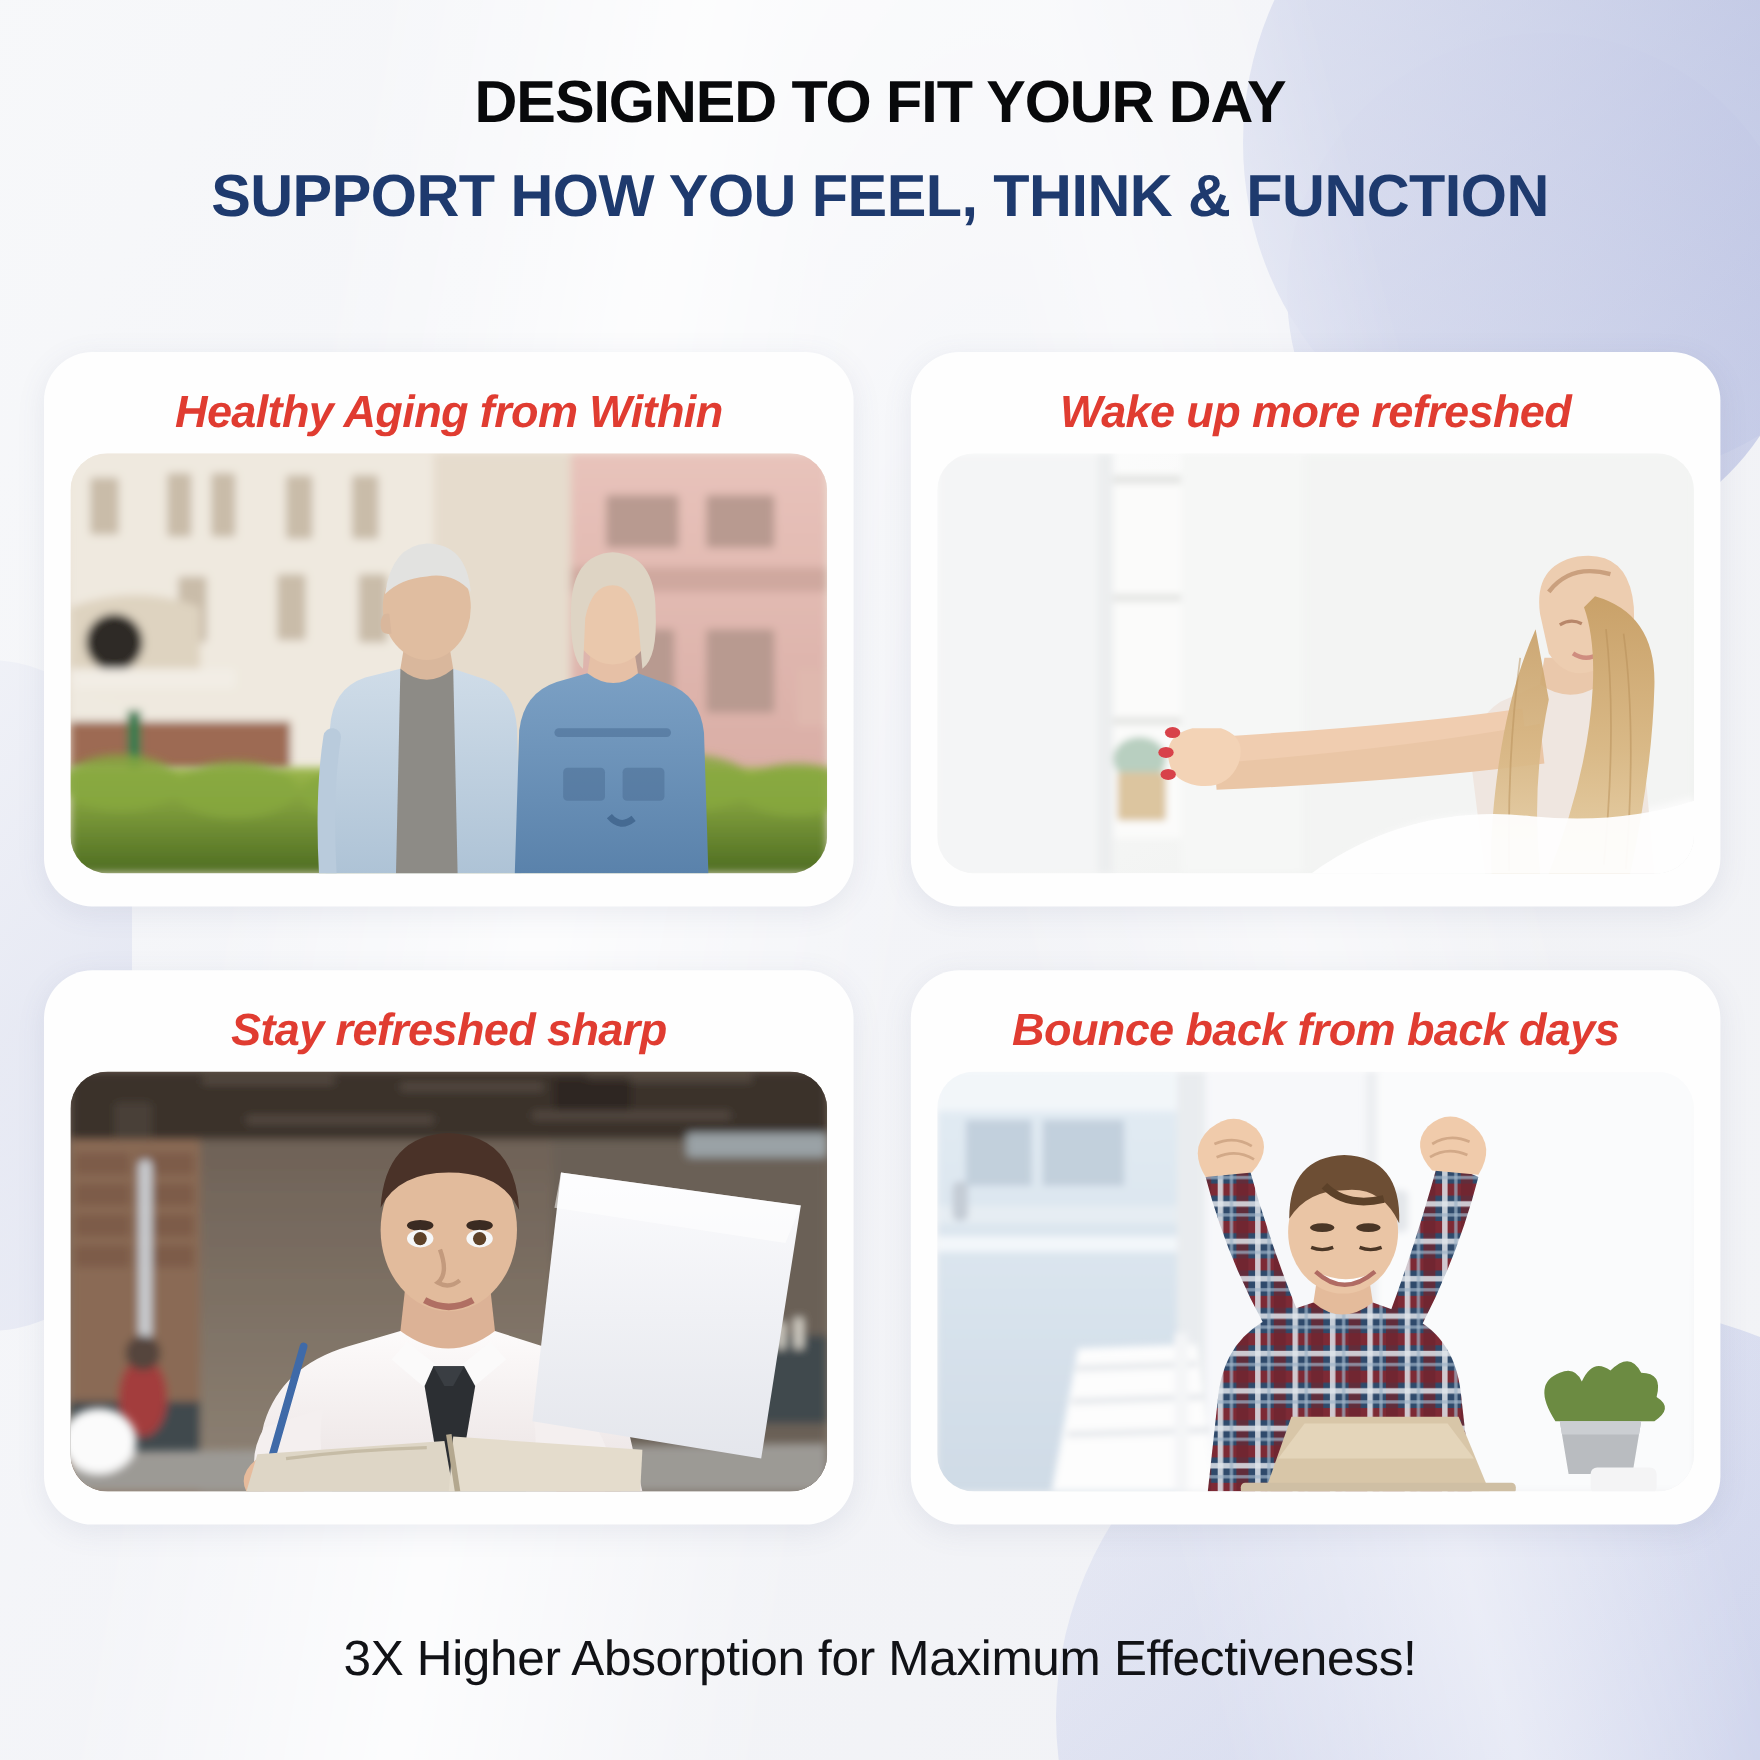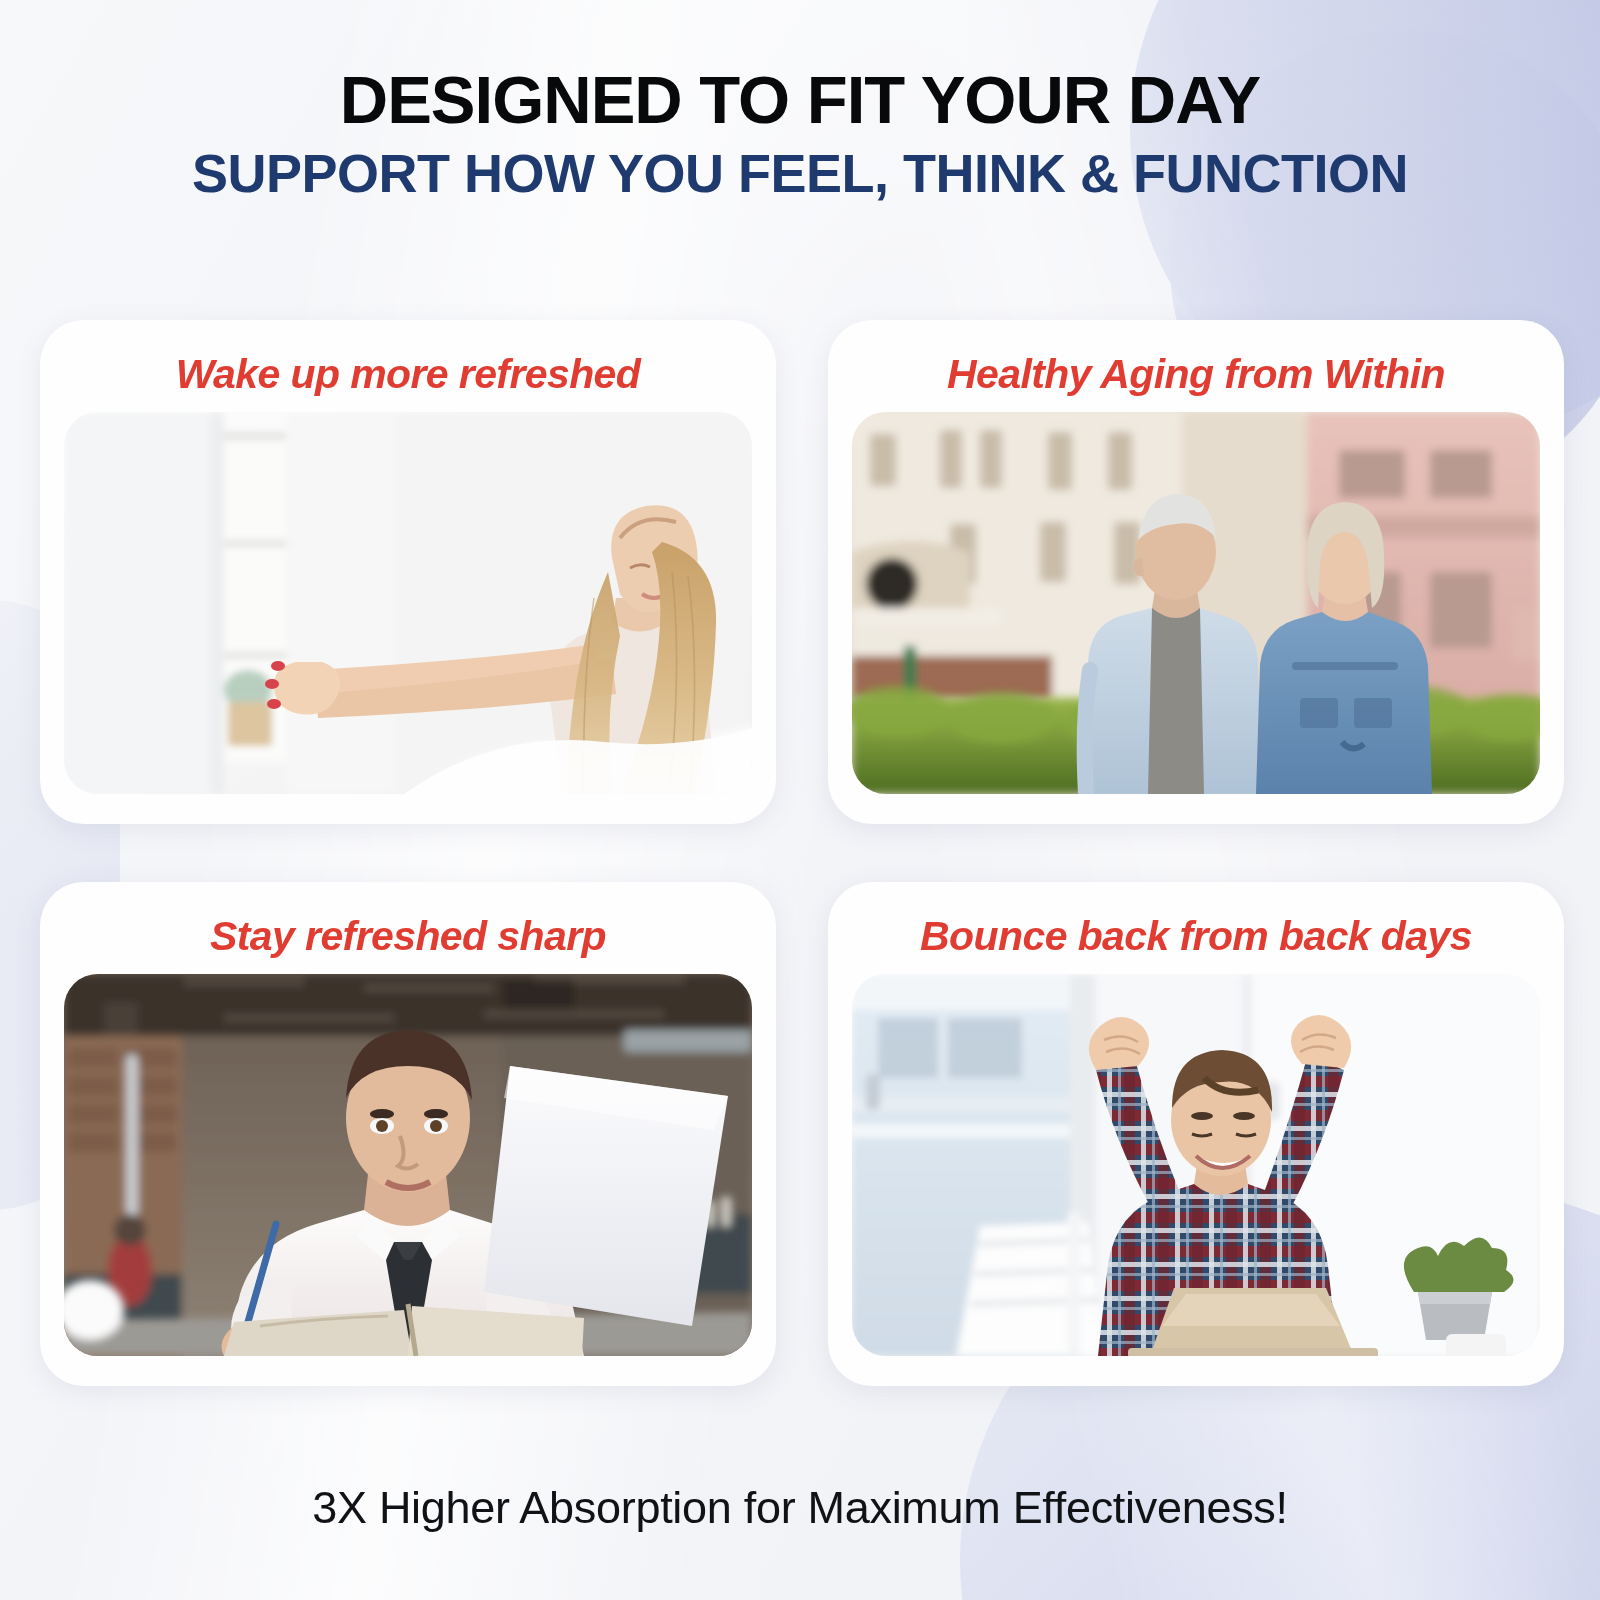--- a/index.html
+++ b/index.html
@@ -61,29 +61,29 @@
     position:absolute; inset:0;
     background:linear-gradient(120deg, rgba(247,248,250,.96) 0%, rgba(244,245,249,.70) 40%, rgba(240,241,247,.18) 75%, rgba(238,240,248,0) 100%);
   }
 
   
   .head-wrap{
     position:absolute; top:66px; left:0; right:0;
     text-align:center; z-index:5;
   }
   .title-main{
-    font-size:67px;
+    font-size:54px;
     font-weight:bold;
     letter-spacing:-1px;
     color:#08090b;
     line-height:1.02;
     white-space:nowrap;
   }
   .title-sub{
-    margin-top:12px;
+    margin-top:30px;
     font-size:54px;
     font-weight:bold;
     letter-spacing:-.5px;
     color:#1e3a6e;
     line-height:1.02;
     white-space:nowrap;
   }
 
   
   .grid{
@@ -161,87 +161,20 @@
     <div class="wash"></div>
     <div class="sheen"></div>
   </div>
 
   <div class="head-wrap">
     <div class="title-main">DESIGNED TO FIT YOUR DAY</div>
     <div class="title-sub">SUPPORT HOW YOU FEEL, THINK &amp; FUNCTION</div>
   </div>
 
   <div class="grid">
-
-    <div class="card">
-      <div class="card-title">Wake up more refreshed</div>
-      <div class="photo">
-        <svg viewBox="0 0 688 382" preserveAspectRatio="xMidYMid slice" role="img">
-          <defs>
-            <linearGradient id="c2bg" x1="0" y1="0" x2="1" y2="1">
-              <stop offset="0%" stop-color="#fdfdfd"></stop>
-                <stop offset="60%" stop-color="#f4f5f4"></stop>
-                <stop offset="100%" stop-color="#eceeec"></stop>
-            </linearGradient>
-            <linearGradient id="c2hair" x1="0" y1="0" x2="0" y2="1">
-              <stop offset="0%" stop-color="#c9a169"></stop>
-                <stop offset="55%" stop-color="#d9b987"></stop>
-                <stop offset="100%" stop-color="#e8d2ab"></stop>
-            </linearGradient>
-            <filter id="c2blur">
-                <feGaussianBlur stdDeviation="3.5"></feGaussianBlur>
-              </filter>
-          </defs>
-          <rect width="688" height="382" fill="url(#c2bg)"></rect>
-          <g filter="url(#c2blur)">
-            <rect x="0" y="0" width="146" height="382" fill="#f4f5f6"></rect>
-            <rect x="146" y="0" width="14" height="382" fill="#eceeef"></rect>
-            <rect x="160" y="20" width="62" height="330" fill="#fbfbfa"></rect>
-            <rect x="160" y="20" width="62" height="8" fill="#e4e5e3"></rect>
-            <rect x="160" y="128" width="62" height="7" fill="#e4e5e3"></rect>
-            <rect x="160" y="240" width="62" height="7" fill="#e4e5e3"></rect>
-            <rect x="222" y="0" width="110" height="382" fill="#f6f7f6"></rect>
-            <rect x="332" y="0" width="356" height="382" fill="#f3f4f3"></rect>
-            <ellipse cx="184" cy="278" rx="24" ry="20" fill="#b8cfc0"></ellipse>
-            <rect x="164" y="290" width="44" height="44" rx="3" fill="#dcc59f"></rect>
-          </g>
-          <g filter="url(#c2blur)">
-            <path d="M352 382 Q420 322 520 330 Q610 336 688 312 L688 382 Z" fill="#fbfbfb"></path>
-            <path d="M398 382 Q460 344 540 352 Q618 358 688 340" stroke="#e8e9ea" stroke-width="5" fill="none"></path>
-          </g>
-
-          <g>
-            <path d="M498 382 L486 286 Q484 244 512 226 L548 210 L600 212 Q634 226 642 270 L652 382 Z" fill="#efe6e0"></path>
-            <path d="M548 210 Q574 228 600 212 L596 186 L552 186 Z" fill="#eac8ab"></path>
-            <path d="M548 146 q-6 -44 34 -52 q42 -6 50 36 q8 42 -24 62 q-32 20 -52 -10 Z" fill="#edcdb0"></path>
-            <path d="M556 126 q20 -26 56 -16" stroke="#caa07e" stroke-width="4" fill="none"></path>
-            <path d="M566 156 q10 -6 20 -1" stroke="#b8876a" stroke-width="3" fill="none"></path>
-            <path d="M578 182 q12 8 24 0" stroke="#cf8d7f" stroke-width="4" fill="none"></path>
-
-            <path d="M532 232 Q420 248 250 258 L246 288 Q420 282 536 268 Z" fill="#f0cdb0"></path>
-            <path d="M548 246 Q430 268 252 282 L254 306 Q430 298 552 282 Z" fill="#eac6a6"></path>
-            <path d="M232 250 q-24 6 -22 26 q2 22 26 26 q28 4 38 -20 q8 -24 -16 -32 Z" fill="#f3d3b6"></path>
-            <g fill="#d8424a">
-              <ellipse cx="214" cy="254" rx="7" ry="5"></ellipse>
-              <ellipse cx="208" cy="272" rx="7" ry="5"></ellipse>
-              <ellipse cx="210" cy="292" rx="7" ry="5"></ellipse>
-            </g>
-
-            <path d="M598 130 Q654 146 652 212 Q650 288 630 382 L556 382 Q592 292 596 212 Q598 168 588 140 Z" fill="url(#c2hair)"></path>
-            <path d="M544 160 Q520 214 510 286 Q502 344 504 382 L548 382 Q540 300 556 224 Z" fill="url(#c2hair)" opacity=".92"></path>
-            <g stroke="#b78f59" stroke-width="1.6" opacity=".5" fill="none">
-              <path d="M608 160 Q618 250 606 374"></path>
-              <path d="M624 164 Q636 252 626 378"></path>
-              <path d="M530 186 Q518 272 520 380"></path>
-            </g>
-          </g>
-          <path d="M340 382 Q430 318 540 330 Q620 338 688 316 L688 382 Z" fill="#fefefe" opacity=".95"></path>
-        </svg>
-      </div>
-    </div>
 
     <div class="card">
       <div class="card-title">Healthy Aging from Within</div>
       <div class="photo">
         <svg viewBox="0 0 688 382" preserveAspectRatio="xMidYMid slice" role="img">
           <defs>
             <linearGradient id="c1sky" x1="0" y1="0" x2="0" y2="1">
               <stop offset="0%" stop-color="#efe7dc"></stop>
                 <stop offset="100%" stop-color="#e2d8ca"></stop>
             </linearGradient>
@@ -319,20 +252,87 @@
           <g>
             <path d="M404 382 L408 252 Q412 218 442 208 L470 200 L516 200 L544 210 Q572 220 576 254 L580 382 Z" fill="url(#c1denim)"></path>
             <path d="M470 200 Q494 218 516 200 L512 176 L474 176 Z" fill="#e6c0a6"></path>
             <ellipse cx="493" cy="146" rx="38" ry="46" fill="#eac8ac"></ellipse>
             <path d="M455 142 Q456 92 493 90 Q532 92 532 144 Q534 186 520 196 L516 150 Q510 120 493 120 Q474 120 468 150 L466 196 Q454 186 455 142 Z" fill="#ded4c4"></path>
             <rect x="440" y="250" width="106" height="8" rx="4" fill="#4d6f96" opacity=".6"></rect>
             <rect x="448" y="286" width="38" height="30" rx="4" fill="#4d6f96" opacity=".55"></rect>
             <rect x="502" y="286" width="38" height="30" rx="4" fill="#4d6f96" opacity=".55"></rect>
             <path d="M490 330 q10 12 22 2" stroke="#456a92" stroke-width="6" fill="none"></path>
           </g>
+        </svg>
+      </div>
+    </div>
+
+    <div class="card">
+      <div class="card-title">Wake up more refreshed</div>
+      <div class="photo">
+        <svg viewBox="0 0 688 382" preserveAspectRatio="xMidYMid slice" role="img">
+          <defs>
+            <linearGradient id="c2bg" x1="0" y1="0" x2="1" y2="1">
+              <stop offset="0%" stop-color="#fdfdfd"></stop>
+                <stop offset="60%" stop-color="#f4f5f4"></stop>
+                <stop offset="100%" stop-color="#eceeec"></stop>
+            </linearGradient>
+            <linearGradient id="c2hair" x1="0" y1="0" x2="0" y2="1">
+              <stop offset="0%" stop-color="#c9a169"></stop>
+                <stop offset="55%" stop-color="#d9b987"></stop>
+                <stop offset="100%" stop-color="#e8d2ab"></stop>
+            </linearGradient>
+            <filter id="c2blur">
+                <feGaussianBlur stdDeviation="3.5"></feGaussianBlur>
+              </filter>
+          </defs>
+          <rect width="688" height="382" fill="url(#c2bg)"></rect>
+          <g filter="url(#c2blur)">
+            <rect x="0" y="0" width="146" height="382" fill="#f4f5f6"></rect>
+            <rect x="146" y="0" width="14" height="382" fill="#eceeef"></rect>
+            <rect x="160" y="20" width="62" height="330" fill="#fbfbfa"></rect>
+            <rect x="160" y="20" width="62" height="8" fill="#e4e5e3"></rect>
+            <rect x="160" y="128" width="62" height="7" fill="#e4e5e3"></rect>
+            <rect x="160" y="240" width="62" height="7" fill="#e4e5e3"></rect>
+            <rect x="222" y="0" width="110" height="382" fill="#f6f7f6"></rect>
+            <rect x="332" y="0" width="356" height="382" fill="#f3f4f3"></rect>
+            <ellipse cx="184" cy="278" rx="24" ry="20" fill="#b8cfc0"></ellipse>
+            <rect x="164" y="290" width="44" height="44" rx="3" fill="#dcc59f"></rect>
+          </g>
+          <g filter="url(#c2blur)">
+            <path d="M352 382 Q420 322 520 330 Q610 336 688 312 L688 382 Z" fill="#fbfbfb"></path>
+            <path d="M398 382 Q460 344 540 352 Q618 358 688 340" stroke="#e8e9ea" stroke-width="5" fill="none"></path>
+          </g>
+
+          <g>
+            <path d="M498 382 L486 286 Q484 244 512 226 L548 210 L600 212 Q634 226 642 270 L652 382 Z" fill="#efe6e0"></path>
+            <path d="M548 210 Q574 228 600 212 L596 186 L552 186 Z" fill="#eac8ab"></path>
+            <path d="M548 146 q-6 -44 34 -52 q42 -6 50 36 q8 42 -24 62 q-32 20 -52 -10 Z" fill="#edcdb0"></path>
+            <path d="M556 126 q20 -26 56 -16" stroke="#caa07e" stroke-width="4" fill="none"></path>
+            <path d="M566 156 q10 -6 20 -1" stroke="#b8876a" stroke-width="3" fill="none"></path>
+            <path d="M578 182 q12 8 24 0" stroke="#cf8d7f" stroke-width="4" fill="none"></path>
+
+            <path d="M532 232 Q420 248 250 258 L246 288 Q420 282 536 268 Z" fill="#f0cdb0"></path>
+            <path d="M548 246 Q430 268 252 282 L254 306 Q430 298 552 282 Z" fill="#eac6a6"></path>
+            <path d="M232 250 q-24 6 -22 26 q2 22 26 26 q28 4 38 -20 q8 -24 -16 -32 Z" fill="#f3d3b6"></path>
+            <g fill="#d8424a">
+              <ellipse cx="214" cy="254" rx="7" ry="5"></ellipse>
+              <ellipse cx="208" cy="272" rx="7" ry="5"></ellipse>
+              <ellipse cx="210" cy="292" rx="7" ry="5"></ellipse>
+            </g>
+
+            <path d="M598 130 Q654 146 652 212 Q650 288 630 382 L556 382 Q592 292 596 212 Q598 168 588 140 Z" fill="url(#c2hair)"></path>
+            <path d="M544 160 Q520 214 510 286 Q502 344 504 382 L548 382 Q540 300 556 224 Z" fill="url(#c2hair)" opacity=".92"></path>
+            <g stroke="#b78f59" stroke-width="1.6" opacity=".5" fill="none">
+              <path d="M608 160 Q618 250 606 374"></path>
+              <path d="M624 164 Q636 252 626 378"></path>
+              <path d="M530 186 Q518 272 520 380"></path>
+            </g>
+          </g>
+          <path d="M340 382 Q430 318 540 330 Q620 338 688 316 L688 382 Z" fill="#fefefe" opacity=".95"></path>
         </svg>
       </div>
     </div>
 
     <div class="card">
       <div class="card-title">Stay refreshed sharp</div>
       <div class="photo">
         <svg viewBox="0 0 688 382" preserveAspectRatio="xMidYMid slice" role="img">
           <defs>
             <linearGradient id="c3wall" x1="0" y1="0" x2="0" y2="1">

